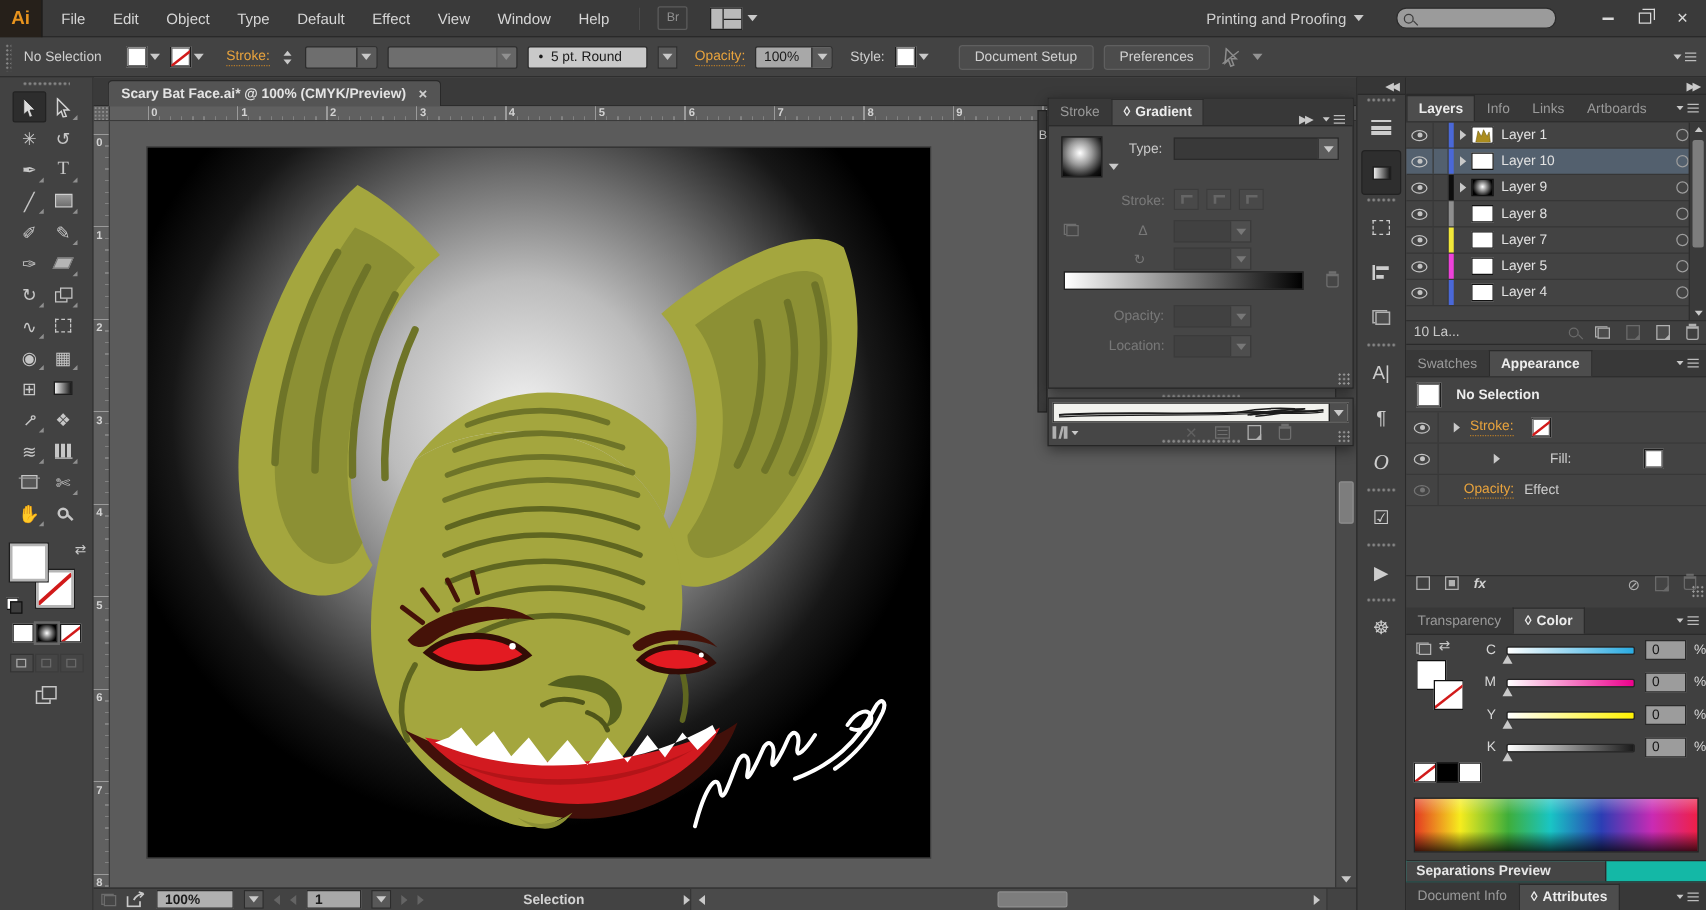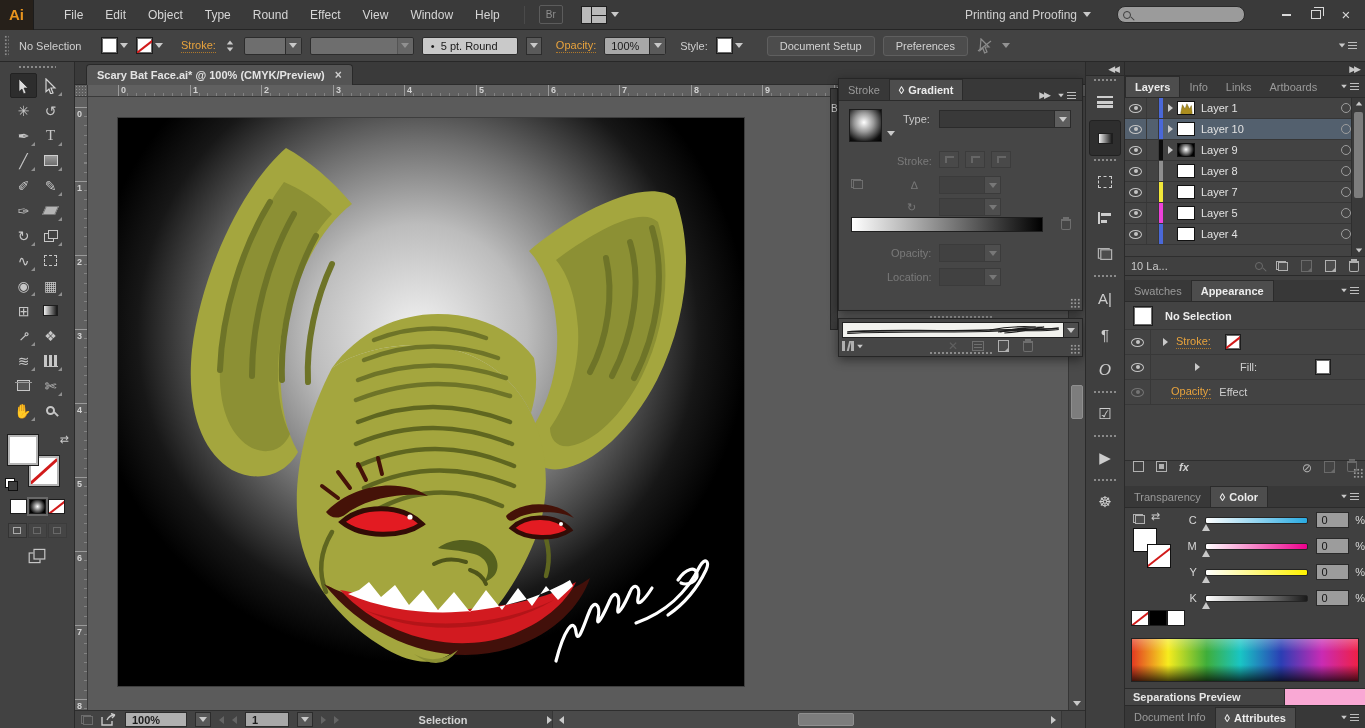--- a/index.html
+++ b/index.html
@@ -39,21 +39,21 @@
   .ic-page::before { content:""; position:absolute; right:-1px; bottom:-1px; width:0; height:0; border-left:5px solid transparent; border-bottom:5px solid #b0b0b0; }
   .ic-2box { width:12px; height:10px; position:relative; display:inline-block; }
   .ic-2box::before { content:""; position:absolute; left:0; top:0; width:8px; height:7px; border:1px solid #b0b0b0; }
   .ic-2box::after { content:""; position:absolute; right:0; bottom:0; width:8px; height:7px; border:1px solid #b0b0b0; background:#4c4c4c; }
   .ic-mag { width:8px; height:8px; border:1.5px solid #b0b0b0; border-radius:50%; position:relative; display:inline-block; }
   .ic-mag::after { content:""; position:absolute; width:5px; border-top:1.5px solid #b0b0b0; transform:rotate(45deg); right:-5px; bottom:-1px; }
 
   
   .titlebar { left:0; top:0; width:1365px; height:30px; background:#3a3a3a; border-bottom:1px solid #252525; display:flex; align-items:center; }
   .ai-logo { width:34px; height:30px; background:#26201a; border-right:1px solid #1c1c1c; color:#e8941e; font-weight:bold; font-size:15px; display:flex; align-items:center; justify-content:center; }
-  .menus { display:flex; gap:22px; margin-left:30px; font-size:12px; color:#d6d6d6; }
+  .menus { display:flex; gap:22px; margin-left:15px; font-size:12px; color:#d6d6d6; }
   .menus span { cursor:default; }
   .tb-sep { width:1px; height:18px; background:#2a2a2a; border-right:1px solid #4a4a4a; margin:0 14px 0 24px; }
   .br-btn { width:24px; height:19px; border:1px solid #5c5c5c; border-radius:2px; color:#8f8f8f; font-size:10px; display:flex; align-items:center; justify-content:center; }
   .ws-icon { width:26px; height:18px; border:1px solid #1f1f1f; background:#b9b9b9; margin-left:18px; position:relative; }
   .ws-icon::before { content:""; position:absolute; left:9px; top:0; bottom:0; border-left:1px solid #1f1f1f; }
   .ws-icon::after { content:""; position:absolute; left:10px; top:8px; right:0; border-top:1px solid #1f1f1f; }
   .titlebar .spacer { flex:1; }
   .ws-switcher { display:flex; align-items:center; gap:6px; color:#cfcfcf; font-size:12px; margin-right:26px; }
   .search-box { width:128px; height:17px; background:#9b9b9b; border:1px solid #2a2a2a; border-radius:8px; display:flex; align-items:center; padding:0 5px; margin-right:26px; }
   .search-box .ic-mag { border-color:#3c3c3c; }
@@ -217,37 +217,37 @@
   .slider-label { width:20px; text-align:right; margin-right:8px; color:#d6d6d6; }
   .slider-track { width:104px; height:7px; border:1px solid #252525; border-radius:2px; background:linear-gradient(to right,#fff,var(--c)); position:relative; }
   .slider-thumb { position:absolute; left:-4px; bottom:-8px; width:0; height:0; border-left:4px solid transparent; border-right:4px solid transparent; border-bottom:7px solid #c9c9c9; }
   .slider-val { width:34px; height:16px; background:#9c9c9c; border:1px solid #2a2a2a; color:#151515; display:flex; align-items:center; justify-content:flex-start; padding-left:5px; margin-left:8px; }
   .slider-unit { margin-left:6px; color:#d6d6d6; }
   .color-chips { position:absolute; left:6px; top:548px; display:flex; }
   .cchip { width:18px; height:16px; border:1px solid #1c1c1c; }
   .spectrum { position:absolute; left:6px; top:576px; width:228px; height:44px; border:1px solid #222;
     background:linear-gradient(to bottom, rgba(255,255,255,.28), rgba(255,255,255,0) 30%, rgba(0,0,0,0) 62%, rgba(0,0,0,.72)),
                linear-gradient(to right,#e43b22,#f6ec1e 16%,#3fae3a 33%,#19c5c5 48%,#2b3eb4 66%,#c92bb4 84%,#ef2047); }
-  .sep-bar { position:absolute; left:0; top:626px; width:100%; height:18px; background:#f9a8d4; border-top:1px solid #2a2a2a; border-bottom:1px solid #2a2a2a; }
+  .sep-bar { position:absolute; left:0; top:626px; width:100%; height:18px; background:#14b8a6; border-top:1px solid #2a2a2a; border-bottom:1px solid #2a2a2a; }
   .sep-tab { position:absolute; left:0; top:0; height:100%; width:160px; background:#454545; border-right:1px solid #2a2a2a; display:flex; align-items:center; padding-left:8px; color:#e6e6e6; font-weight:bold; }
   .bottom-tabs { position:absolute; left:0; top:644px; width:100%; height:22px; background:#383838; display:flex; align-items:center; }
 </style>
 </head>
 <body>
 
 <div class="app">
 
   <div class="abs titlebar">
     <div class="ai-logo">Ai</div>
     <div class="menus">
       <span>File</span>
       <span>Edit</span>
       <span>Object</span>
       <span>Type</span>
-      <span>Round</span>
+      <span>Default</span>
       <span>Effect</span>
       <span>View</span>
       <span>Window</span>
       <span>Help</span>
     </div>
     <div class="tb-sep"></div>
     <div class="br-btn">Br</div>
     <div class="ws-icon"></div>
     <span class="tri-down" style="margin-left:4px;"></span>
     <div class="spacer"></div>

